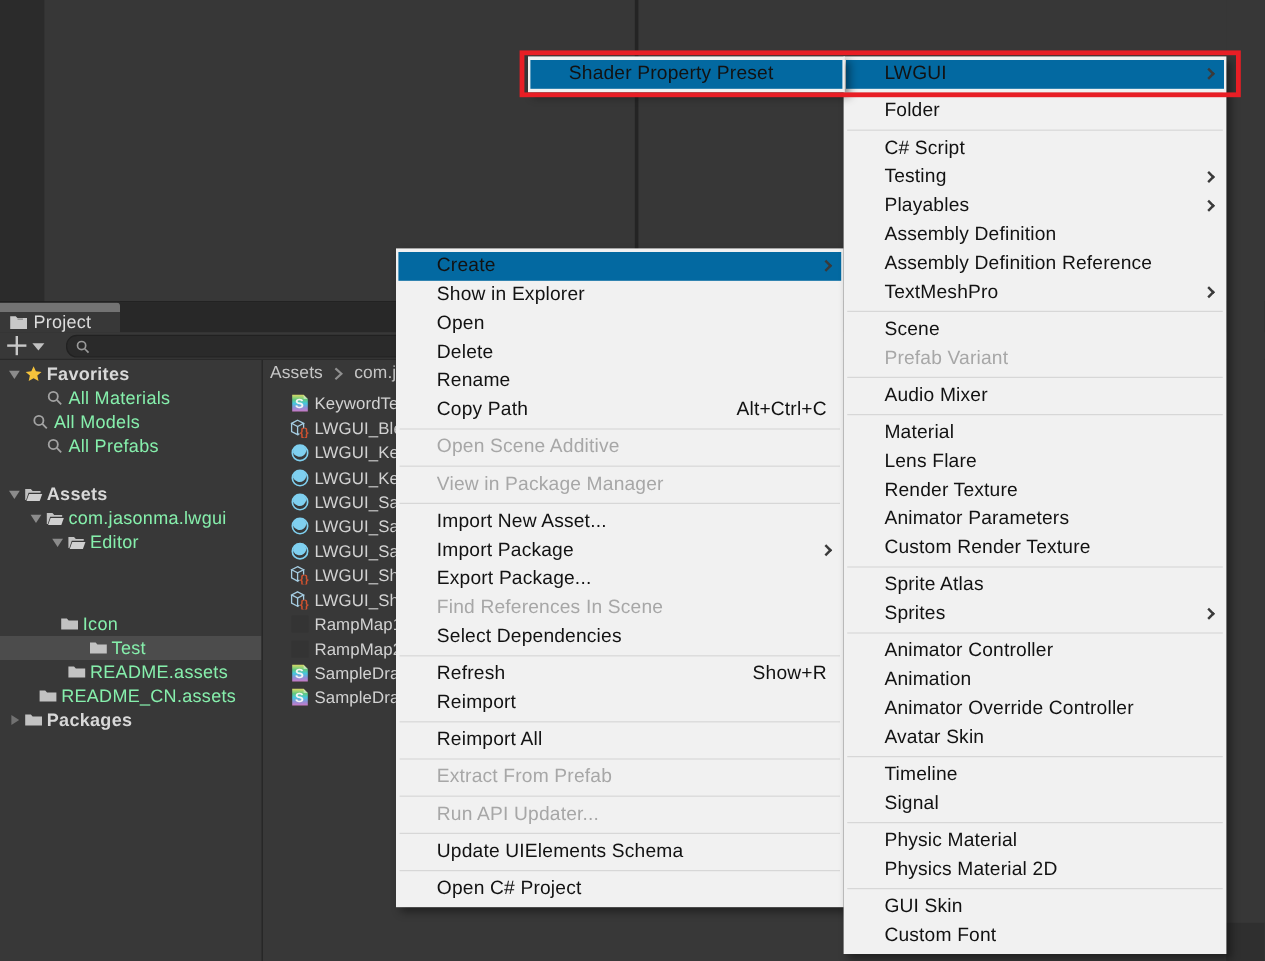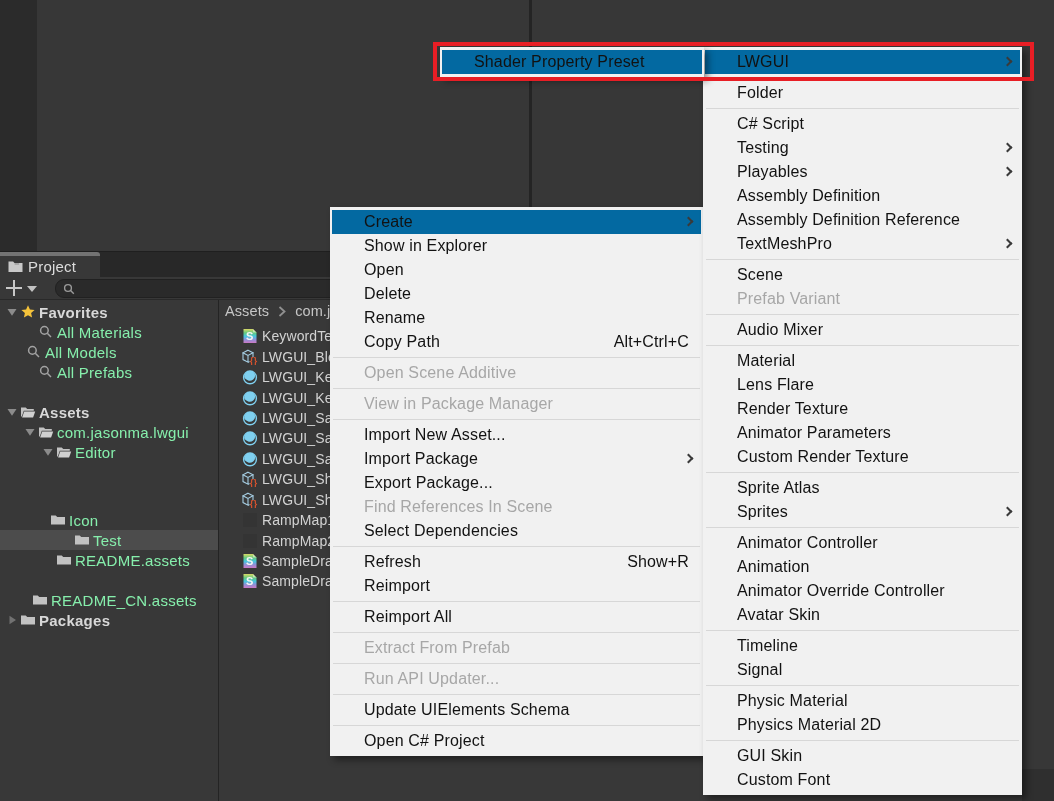--- a/index.html
+++ b/index.html
@@ -10,21 +10,21 @@
   
   .top-panes { position:absolute; left:0; top:0; width:1054px; height:252px; background:#373737; }
   .left-strip { position:absolute; left:0; top:0; width:37px; height:252px; background:#2b2b2b; }
   .pane-divider { position:absolute; left:529px; top:0; width:3px; height:252px; background:#242424; }
 
   
   .project-panel { position:absolute; left:0; top:252px; width:1054px; height:549px; background:#383838; }
   .panel-top-line { position:absolute; left:0; top:-1px; width:1054px; height:1px; background:#1f1f1f; }
   .tabbar { position:absolute; left:0; top:0; width:1054px; height:25px; background:#282828; }
   .tab { position:absolute; left:0; top:0; width:100px; height:25px; background:#383838;
-         border-top:4px solid #737373; border-radius:0 3px 0 0;
+         border-top:8px solid #737373; border-radius:0 3px 0 0;
          display:flex; align-items:center; padding-left:8px; gap:5px;
          color:#dcdcdc; font-size:15px; letter-spacing:.2px; }
   .toolbar { position:absolute; left:0; top:25px; width:1054px; height:23px; background:#383838;
              border-bottom:1px solid #292929; }
   .tb-plus { position:absolute; left:6px; top:3px; width:17px; height:17px; }
   .tb-plus:before { content:""; position:absolute; left:7px; top:0; width:2px; height:16px; background:#c8c8c8; }
   .tb-plus:after  { content:""; position:absolute; left:0; top:7px; width:16px; height:2px; background:#c8c8c8; }
   .tb-caret { position:absolute; left:27px; top:9px; width:0; height:0;
               border-left:5px solid transparent; border-right:5px solid transparent; border-top:6px solid #c2c2c2; }
   .searchbox { position:absolute; left:55px; top:2px; width:640px; height:19px; background:#2a2a2a;
@@ -243,21 +243,21 @@
               <span class="slot"></span>
               <span class="slot">
                 <span style="display: flex;">
                   <svg width="16" height="16" viewBox="0 0 16 16">
                     <path d="M1 3.4 h4.7 l1.5 1.7 h7.8 v7.5 h-14 z" fill="#c2c2c2"></path>
                   </svg>
                 </span>
               </span>
               <span class="tree-label">README.assets</span>
             </div>
-            <div class="tree-row" style="padding-left: 16px; margin-top: 20px;">
+            <div class="tree-row" style="padding-left: 16px;">
               <span class="slot"></span>
               <span class="slot">
                 <span style="display: flex;">
                   <svg width="16" height="16" viewBox="0 0 16 16">
                     <path d="M1 3.4 h4.7 l1.5 1.7 h7.8 v7.5 h-14 z" fill="#c2c2c2"></path>
                   </svg>
                 </span>
               </span>
               <span class="tree-label">README_CN.assets</span>
             </div>

